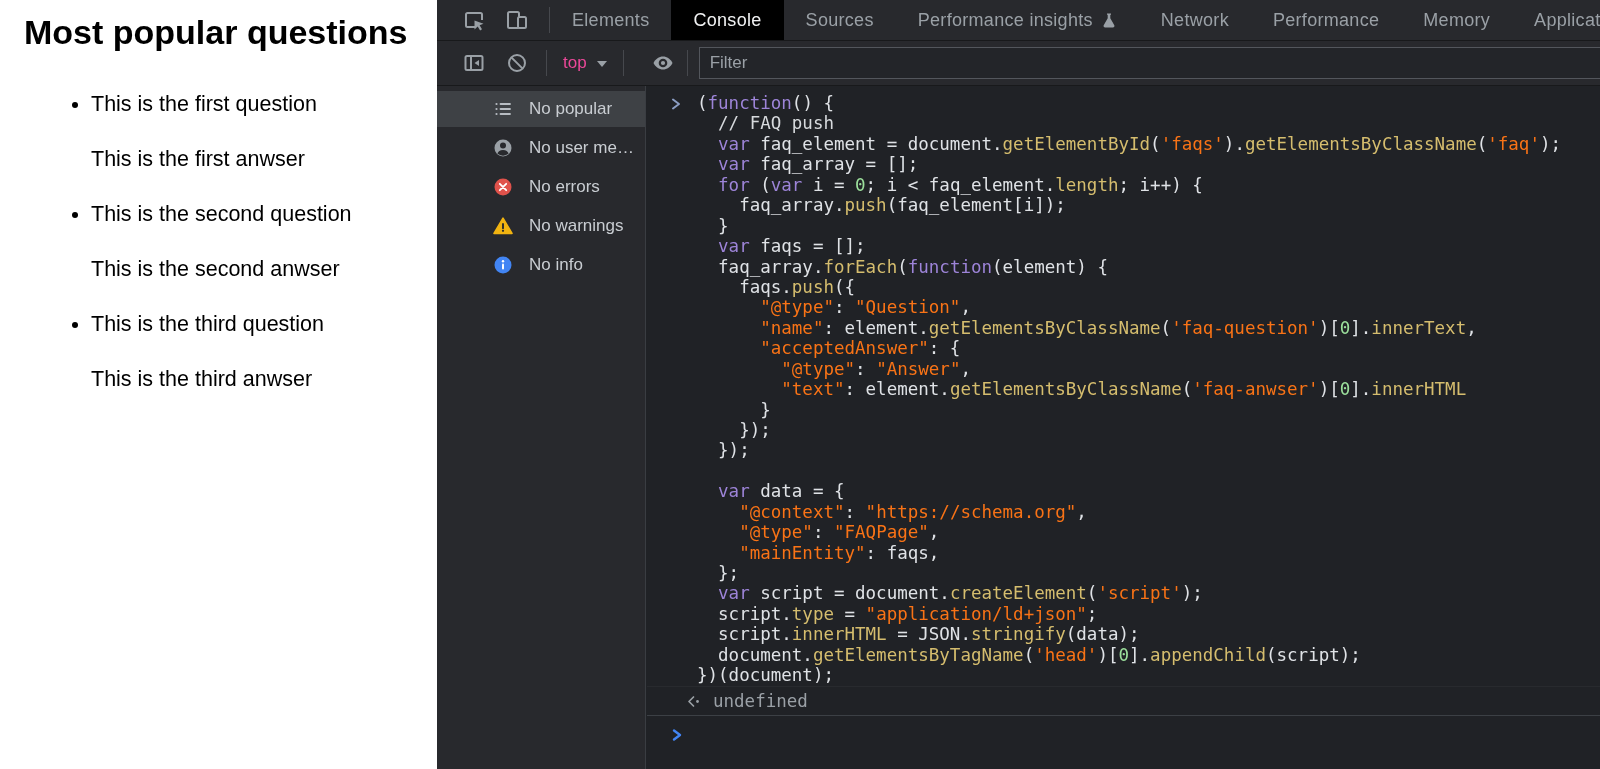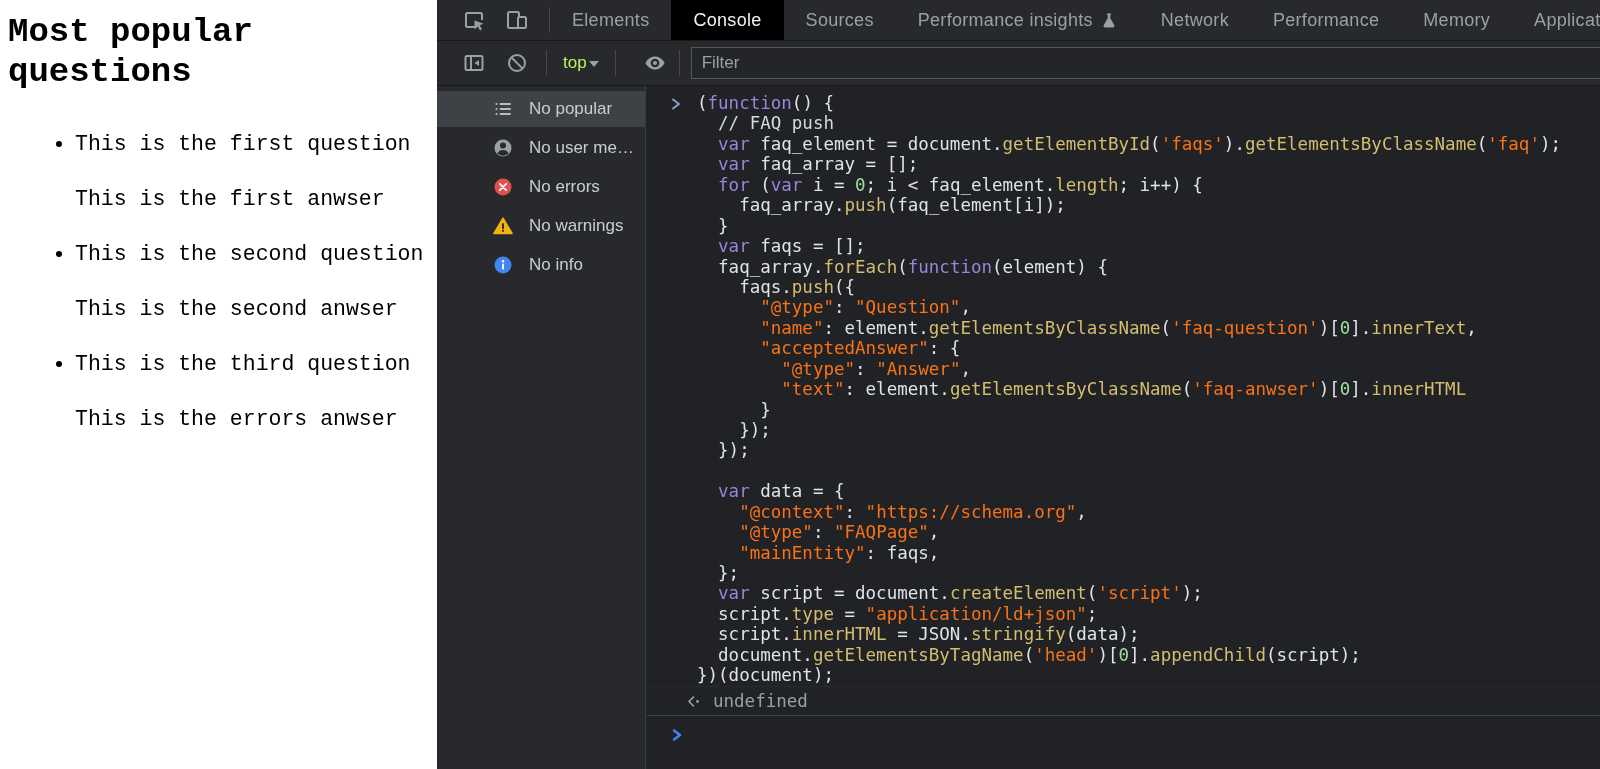--- a/index.html
+++ b/index.html
@@ -1,21 +1,21 @@
 <!DOCTYPE html>
 <html><head>
 <meta charset="utf-8">
 <style>
   html,body{margin:0;padding:0}
   body{width:1600px;height:769px;overflow:hidden;background:#fff;position:relative;
        font-family:"Liberation Sans",sans-serif}
 
   
-  .page{position:absolute;top:0;left:0;width:437px;height:769px;background:#fff;color:#000;
-        font-family:Liberation Mono, monospace;overflow:hidden}
+  .page{position:absolute;top:0;left:16px;width:437px;height:769px;background:#fff;color:#000;
+        font-family:Liberation Sans, sans-serif;overflow:hidden}
   .page h1{margin:12px 0 0 8px;font-size:34px;line-height:40px;font-weight:700}
   .page ul{margin:38px 0 0;padding:0 0 0 75px}
   .page li{font-size:21.5px;line-height:28px}
   .page li p{margin:16px 0 27px}
 
   
   .devtools{position:absolute;top:0;left:437px;width:1163px;height:769px;background:#202226;overflow:hidden}
 
   .tabbar{position:absolute;top:0;left:0;right:0;height:40px;background:#28292d;
           border-bottom:1px solid #18191b;display:flex;align-items:center}
@@ -27,21 +27,21 @@
   .tabs{display:flex;height:100%;flex:1;overflow:hidden}
   .tab{display:flex;align-items:center;gap:8px;padding:0 22px;font-size:18px;letter-spacing:.3px;
        color:#9aa0a6;white-space:nowrap;flex:none;cursor:default}
   .tab.active{background:#000;color:#f2f3f4}
 
   .toolbar{position:absolute;top:41px;left:0;right:0;height:44px;background:#28292d;
            border-bottom:1px solid #18191b;display:flex;align-items:center}
   #sb-toggle{margin-left:25px}
   #clear-btn{margin-left:19px}
   .sep1{margin-left:17px}
-  .context{display:flex;align-items:center;margin-left:16px;font-size:17px;color:#bef264;gap:2px}
+  .context{display:flex;align-items:center;margin-left:16px;font-size:17px;color:#ec4899;gap:10px}
   .caret{width:0;height:0;border-left:5.5px solid transparent;border-right:5.5px solid transparent;
          border-top:6px solid #9aa0a6;margin-top:2px}
   .sep2{margin-left:16px}
   #eye{margin-left:27px}
   .sep3{margin-left:12px}
   .filter{margin-left:11px;height:30px;flex:1;min-width:0;margin-right:-6px;background:#232529;
           border:1px solid #53565c;color:#dfe2e6;font-size:17px;padding:0 10px;outline:none;
           font-family:"Liberation Sans",sans-serif}
   .filter::placeholder{color:#9aa0a6}
 
@@ -81,21 +81,21 @@
       <li>
         <p>This is the first question</p>
         <p>This is the first anwser</p>
       </li>
       <li>
         <p>This is the second question</p>
         <p>This is the second anwser</p>
       </li>
       <li>
         <p>This is the third question</p>
-        <p>This is the errors anwser</p>
+        <p>This is the third anwser</p>
       </li>
     </ul>
 </div>
 
 <div class="devtools">
 
   <div class="tabbar">
     <span class="icon-btn" id="inspect">
       <svg viewBox="0 0 24 24" width="24" height="24">
         <path d="M13 19H5.5A1.5 1.5 0 0 1 4 17.5v-11A1.5 1.5 0 0 1 5.5 5h13A1.5 1.5 0 0 1 20 6.5V12" fill="none" stroke="#9aa0a6" stroke-width="2"></path>

